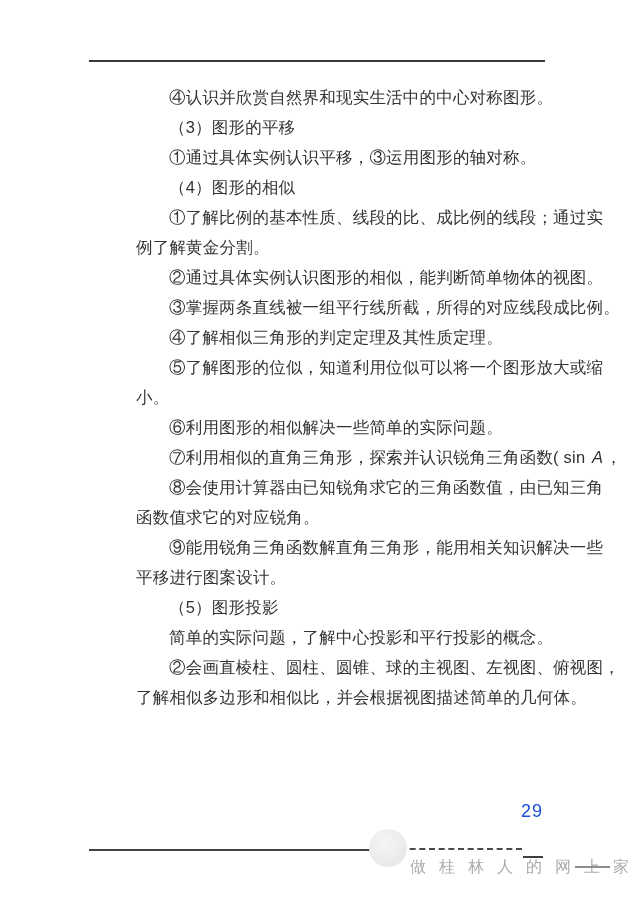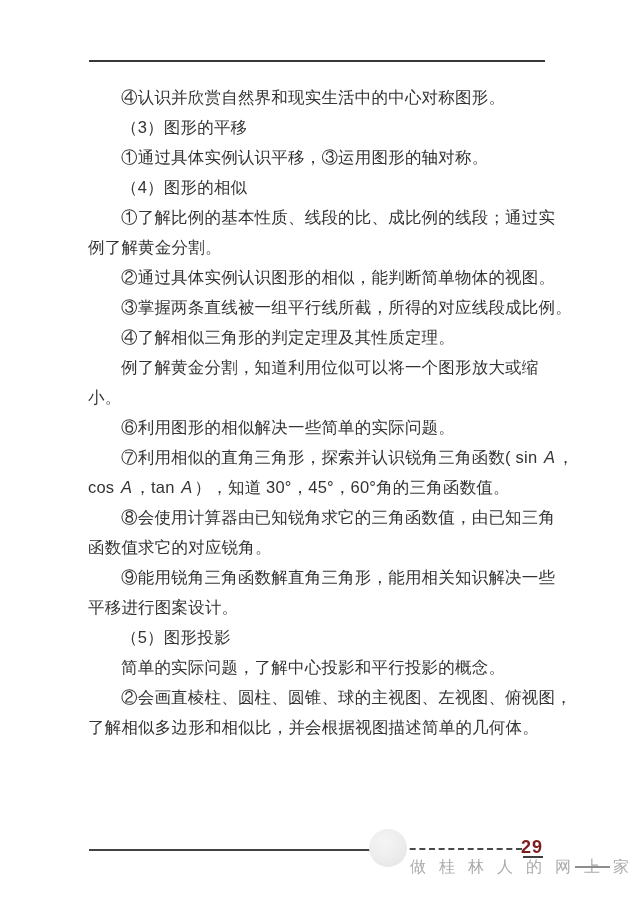--- a/index.html
+++ b/index.html
@@ -31,20 +31,21 @@
     top: 82px;
     width: 470px;
     color: #333333;
     font-size: 16.5px;
   }
   .line {
     height: 30px;
     line-height: 30px;
     white-space: nowrap;
     letter-spacing: 0.2px;
+    margin-left: 48px;
   }
   .line.indent {
     text-indent: 33px;
   }
   .em-var {
     font-style: italic;
     padding: 0 2px;
   }
   
   .footer-rule-solid {
@@ -68,25 +69,24 @@
     left: 369px;
     top: 829px;
     width: 38px;
     height: 38px;
     border-radius: 50%;
     background: radial-gradient(circle at 40% 35%, #f5f5f5 0%, #ececec 55%, #e2e2e2 100%);
   }
   .page-num {
     position: absolute;
     left: 521px;
-    top: 837px;
+    top: 801px;
     font-size: 18px;
-    color: #7f1d1d;
+    color: #1d4ed8;
     letter-spacing: 1px;
-    font-weight: bold;
   }
   .page-num-underline {
     position: absolute;
     left: 523px;
     top: 856px;
     width: 20px;
     height: 2px;
     background: #3f3f3f;
   }
   .watermark {
@@ -117,25 +117,24 @@
   <div class="content">
       <div class="line indent"><span>④认识并欣赏自然界和现实生活中的中心对称图形。</span></div>
       <div class="line indent"><span>（3）图形的平移</span></div>
       <div class="line indent"><span>①通过具体实例认识平移，③运用图形的轴对称。</span></div>
       <div class="line indent"><span>（4）图形的相似</span></div>
       <div class="line indent"><span>①了解比例的基本性质、线段的比、成比例的线段；通过实</span></div>
       <div class="line"><span>例了解黄金分割。</span></div>
       <div class="line indent"><span>②通过具体实例认识图形的相似，能判断简单物体的视图。</span></div>
       <div class="line indent"><span>③掌握两条直线被一组平行线所截，所得的对应线段成比例。</span></div>
       <div class="line indent"><span>④了解相似三角形的判定定理及其性质定理。</span></div>
-      <div class="line indent"><span>例了解黄金分割，知道利用位似可以将一个图形放大或缩</span></div>
+      <div class="line indent"><span>⑤了解图形的位似，知道利用位似可以将一个图形放大或缩</span></div>
       <div class="line"><span>小。</span></div>
       <div class="line indent"><span>⑥利用图形的相似解决一些简单的实际问题。</span></div>
       <div class="line indent"><span>⑦利用相似的直角三角形，探索并认识锐角三角函数( sin </span><span class="em-var">A</span><span>，</span></div>
-      <div class="line"><span>cos </span><span class="em-var">A</span><span>，tan </span><span class="em-var">A</span><span>），知道 30°，45°，60°角的三角函数值。</span></div>
       <div class="line indent"><span>⑧会使用计算器由已知锐角求它的三角函数值，由已知三角</span></div>
       <div class="line"><span>函数值求它的对应锐角。</span></div>
       <div class="line indent"><span>⑨能用锐角三角函数解直角三角形，能用相关知识解决一些</span></div>
       <div class="line"><span>平移进行图案设计。</span></div>
       <div class="line indent"><span>（5）图形投影</span></div>
       <div class="line indent"><span>简单的实际问题，了解中心投影和平行投影的概念。</span></div>
       <div class="line indent"><span>②会画直棱柱、圆柱、圆锥、球的主视图、左视图、俯视图，</span></div>
       <div class="line"><span>了解相似多边形和相似比，并会根据视图描述简单的几何体。</span></div>
     </div>
 

